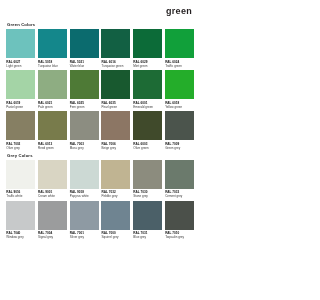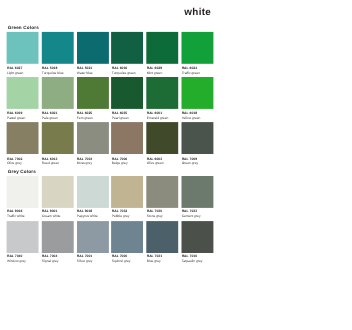--- a/index.html
+++ b/index.html
@@ -26,21 +26,21 @@
   .labels { padding-top: 1.5px; padding-left: .3px; }
   .code { font-size: 3.1px; font-weight: 700; color: #141414; line-height: 4px; white-space: nowrap; }
   .nm  { font-size: 3px; font-weight: 400; color: #3b3b3b; line-height: 4px; white-space: nowrap; }
 </style>
 </head>
 <body>
 
 <div class="page">
 
   <div class="brand-bar">
-    <div class="brand">white</div>
+    <div class="brand">green</div>
   </div>
 
   <div id="sections-root">
       <div class="section">
         <div class="section-title">Green Colors</div>
         <div class="row">
           <div class="cell">
             <div class="swatch" style="background: rgb(109, 194, 189);"></div>
             <div class="labels">
               <div class="code">RAL 6027</div>

